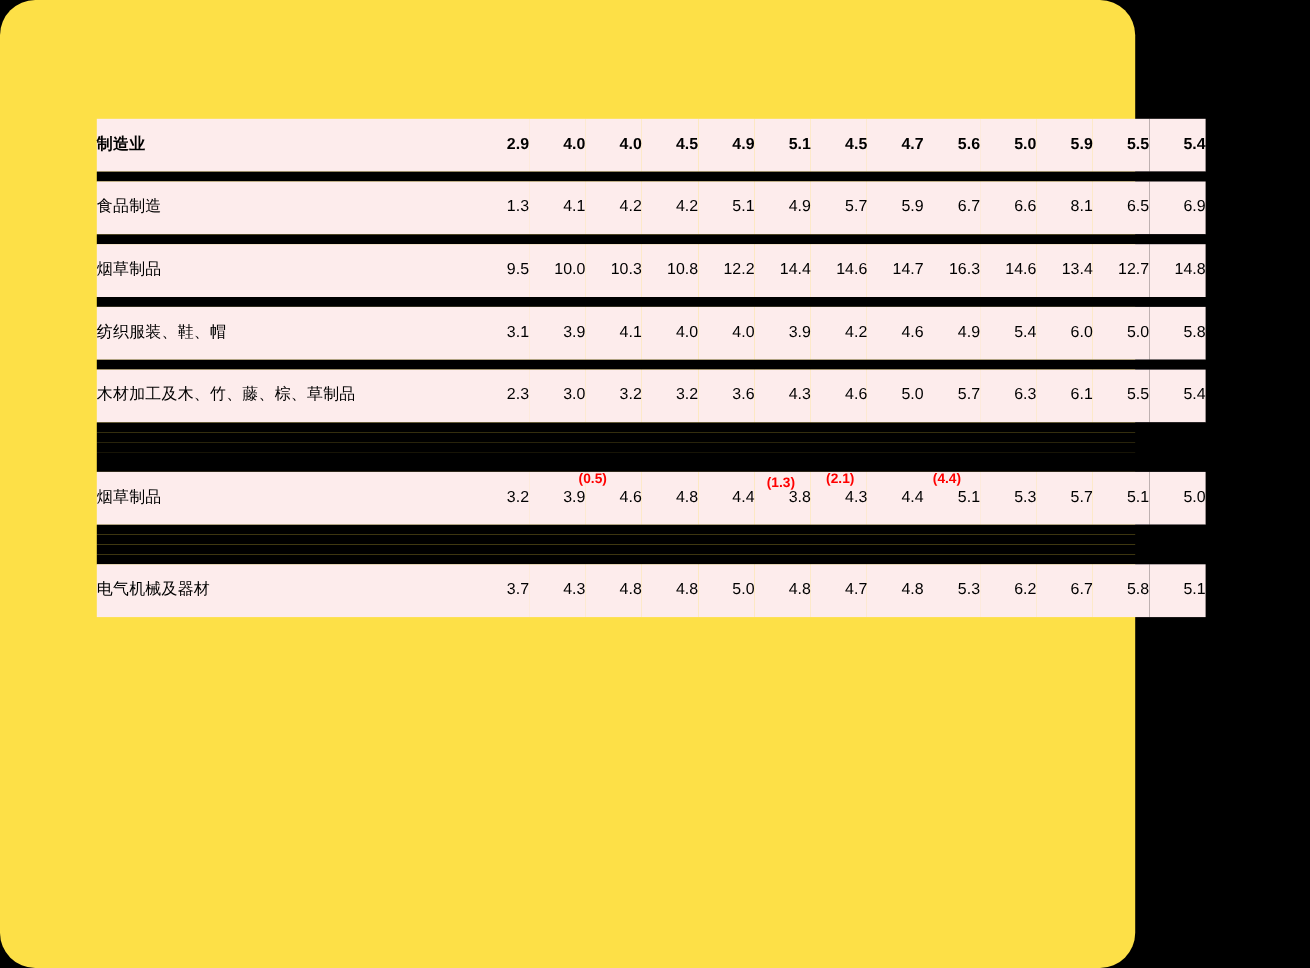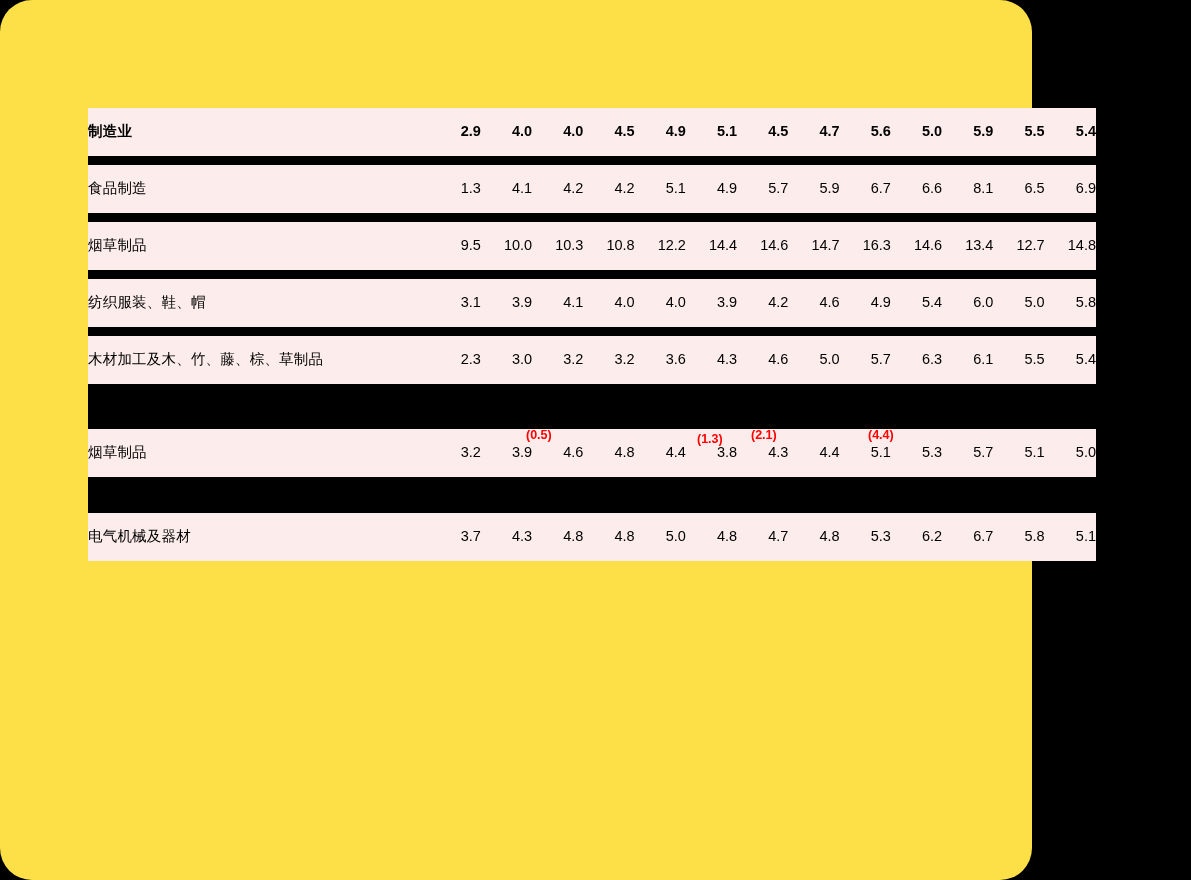--- a/index.html
+++ b/index.html
@@ -257,16 +257,16 @@
             <td class="num">5.1</td>
           </tr>
         </tbody>
     </table>
   </div>
 
   <div class="annot-layer" id="annot-layer">
       <div class="annot" style="left: 402px; top: 320px; margin-left: 36px;">(0.5)</div>
       <div class="annot" style="left: 609px; top: 324px;">(1.3)</div>
       <div class="annot" style="left: 663px; top: 320px;">(2.1)</div>
-      <div class="annot" style="left: 780px; top: 320px;">(4.4)</div>
+      <div class="annot" style="left: 760px; top: 320px;">(4.4)</div>
     </div>
 
 </div>
 
 </body></html>

